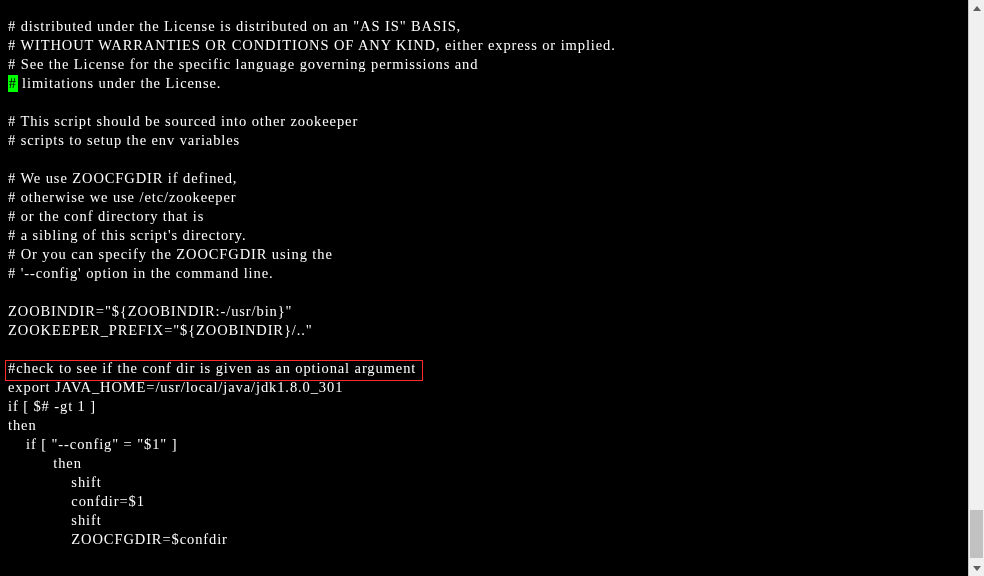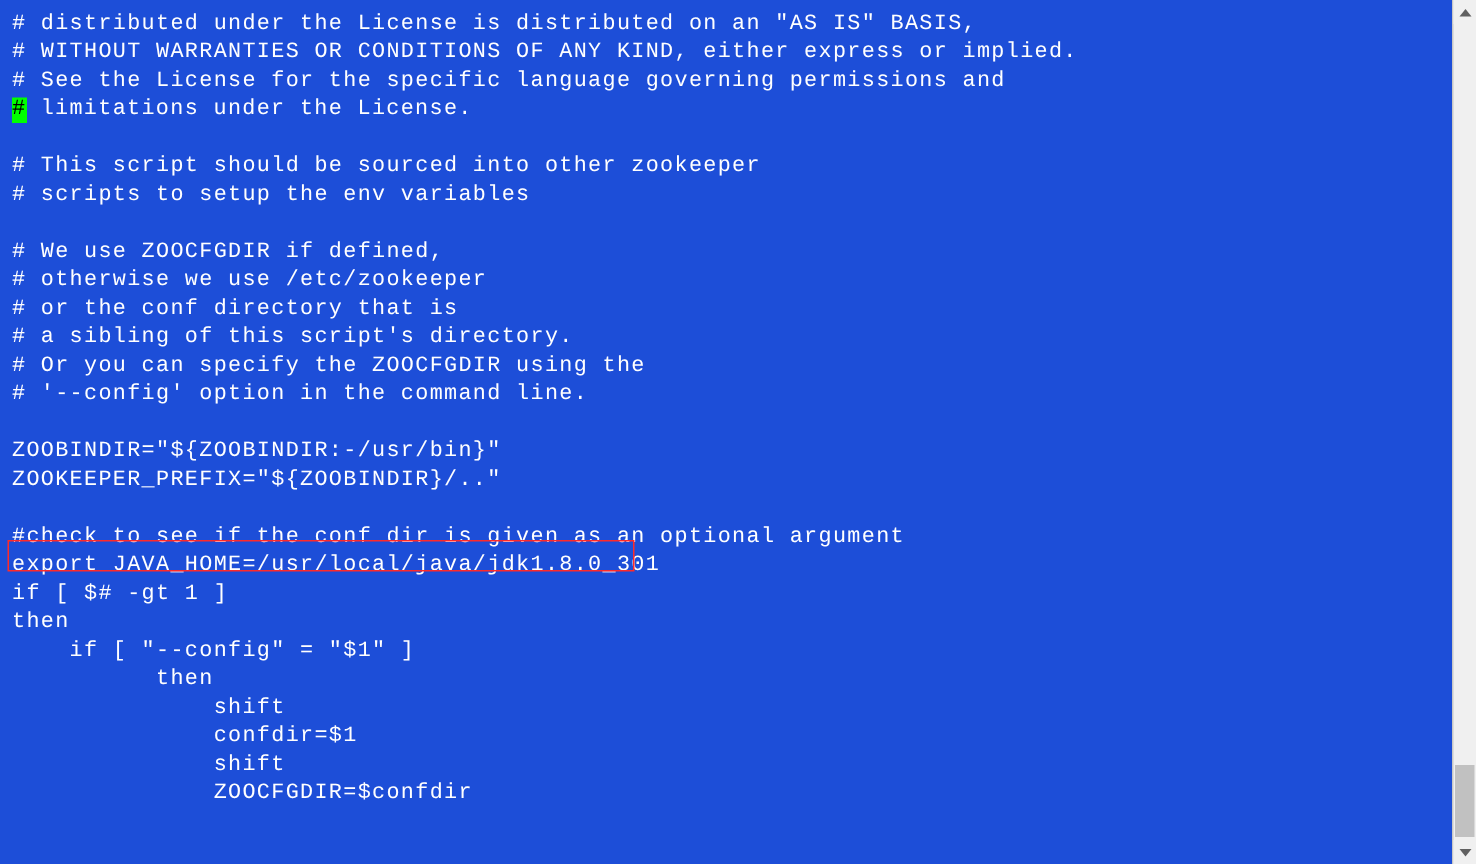--- a/index.html
+++ b/index.html
@@ -14,30 +14,30 @@
     position: relative;
     width: 984px;
     height: 576px;
   }
   .terminal {
     position: absolute;
     left: 0;
     top: 0;
     width: 968px;
     height: 576px;
-    background: #1d4ed8;
+    background: #000000;
     color: #fff;
-    font-family: Liberation Mono, monospace;
+    font-family: Liberation Serif, serif;
     font-size: 14.5px;
     line-height: 19px;
     white-space: pre;
     overflow: hidden;
     box-sizing: border-box;
     padding-left: 8px;
-    padding-top: 7px;
+    padding-top: 17px;
     letter-spacing: 0.9px;
   }
   .scrollbar-track {
     position: absolute;
     right: 0;
     top: 0;
     width: 16px;
     height: 576px;
     background: #f0f0f0;
     border-left: 1px solid #c8c8c8;

